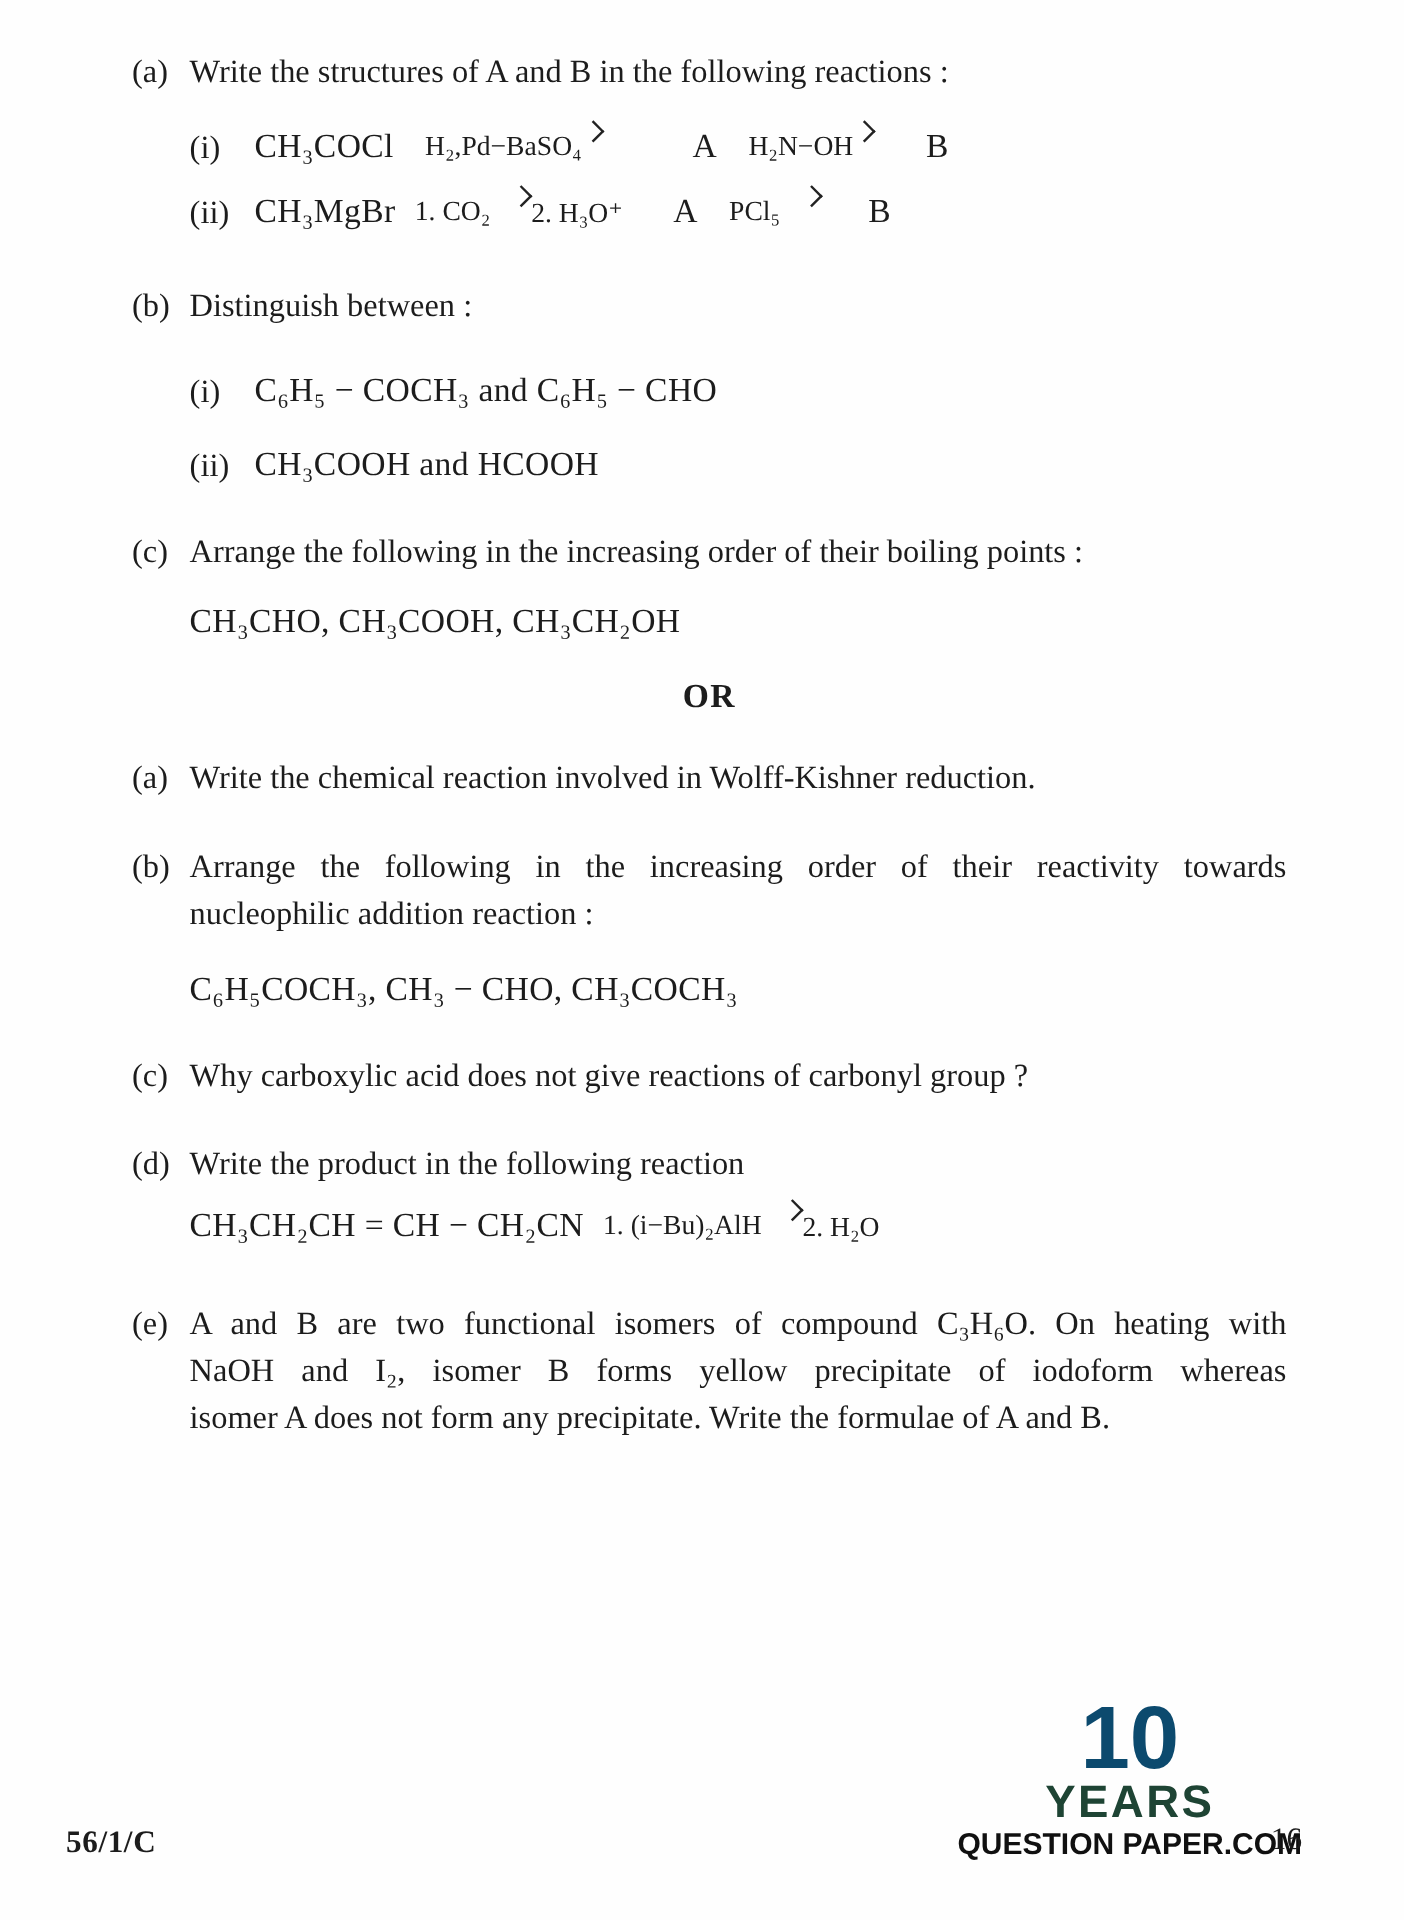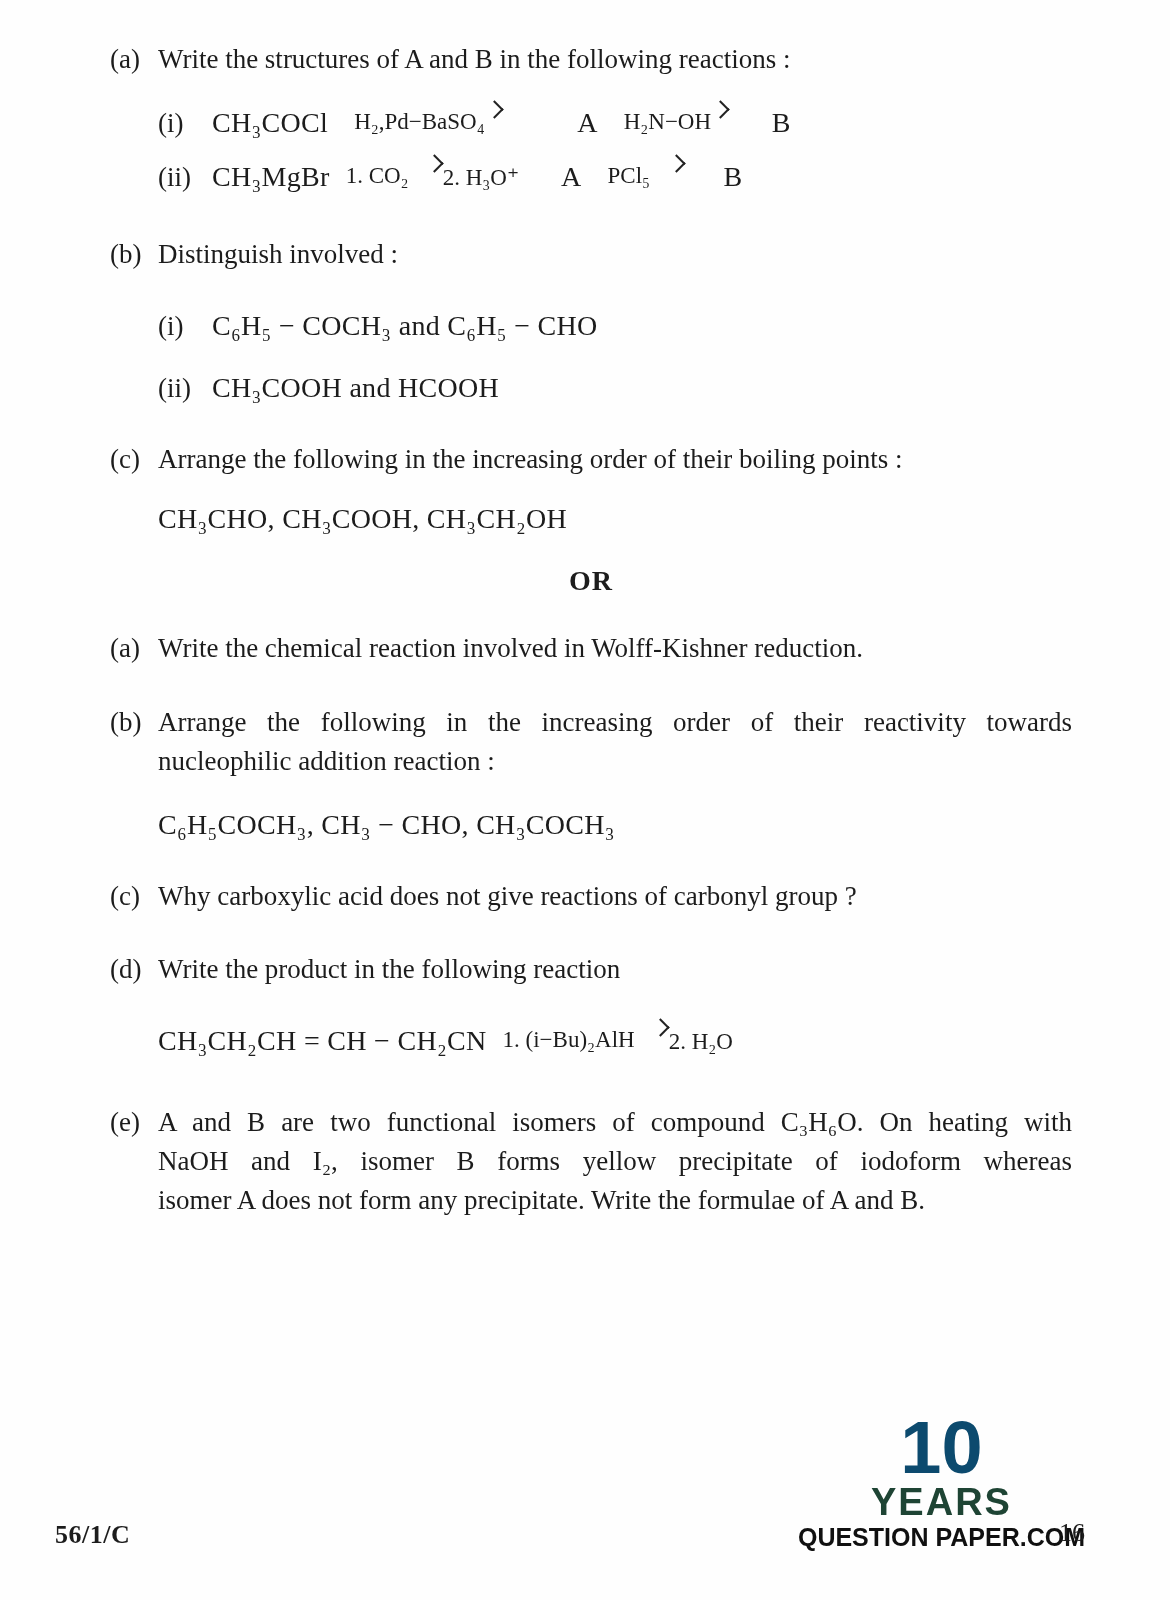--- a/index.html
+++ b/index.html
@@ -37,21 +37,21 @@
   .aw220 { min-width:225px; } .aw150 { min-width:150px; }
   .aw185 { min-width:190px; } .aw118 { min-width:118px;gap:17px; } .aw255 { min-width:258px; }
 
   .or-divider { text-align:center; font-size:28px; font-weight:bold; letter-spacing:1px; }
 
   
   .mt-a1 { margin-top:10px; }  .mt-rxn1 { margin-top:28px; } .mt-rxn2 { margin-top:22px; }
   .mt-b1 { margin-top:42px; }  .mt-bi { margin-top:36px; }   .mt-bii { margin-top:30px; }
   .mt-c1 { margin-top:36px; }  .mt-cf { margin-top:24px; }   .mt-or { margin-top:30px; }
   .mt-a2 { margin-top:32px; }  .mt-b2 { margin-top:34px; }   .mt-bf2 { margin-top:28px; }
-  .mt-c2 { margin-top:36px; }  .mt-d2 { margin-top:34px; }   .mt-drxn { margin-top:36px;font-family:Liberation Serif, serif; }
+  .mt-c2 { margin-top:36px; }  .mt-d2 { margin-top:34px; }   .mt-drxn { margin-top:17px;font-family:Liberation Serif, serif; }
   .mt-e { margin-top:46px; }
 
   .footer { position:absolute; left:55px; right:85px; bottom:50px; display:flex; align-items:flex-end; }
   .paper-code { font-size:26px; font-weight:bold; letter-spacing:0.5px; }
   .page-num { position:absolute; left:0; right:0; bottom:2px; text-align:right; font-size:26px; }
   .logo { margin-left:auto; text-align:center; line-height:1; font-family:"Liberation Sans","DejaVu Sans",sans-serif; }
   .logo-top { font-weight:bold; font-size:74px; color:#0c4a6e; letter-spacing:0px; line-height:0.92; }
   .logo-mid { font-weight:bold; font-size:38px; color:#1e4434; letter-spacing:2px; margin-top:1px; }
   .logo-bot { font-weight:bold; font-size:25px; color:#101010; letter-spacing:0px; margin-top:4px; white-space:nowrap; }
 </style>
@@ -92,21 +92,21 @@
       <span class="formula">A</span>
       <span class="rxn-arrow aw118">
         <span class="arrow-top">PCl₅</span>
         <span class="arrow-shaft"></span>
       </span>
       <span class="formula">B</span>
     </div>
 
     <div class="row mt-b1">
       <span class="plabel">(b)</span>
-      <span class="ptext">Distinguish involved :</span>
+      <span class="ptext">Distinguish between :</span>
     </div>
 
     <div class="subrow mt-bi">
       <span class="sublabel">(i)</span>
       <span class="formula">C₆H₅ − COCH₃ and C₆H₅ − CHO</span>
     </div>
 
     <div class="subrow mt-bii">
       <span class="sublabel">(ii)</span>
       <span class="formula">CH₃COOH and HCOOH</span>

